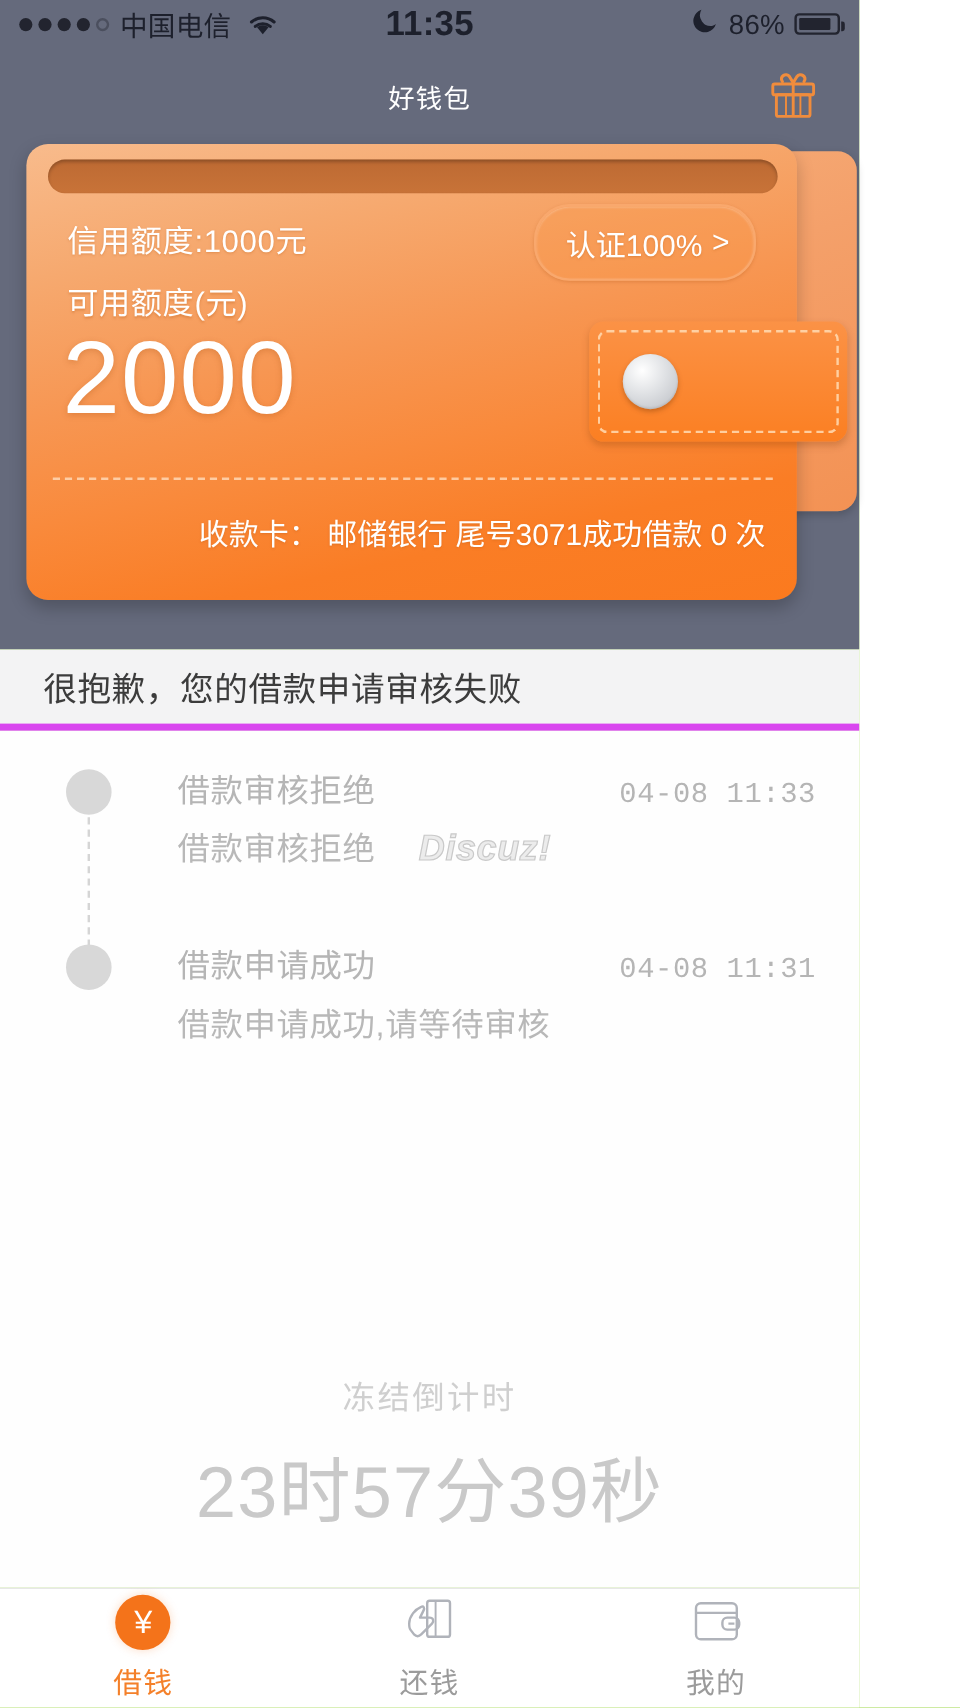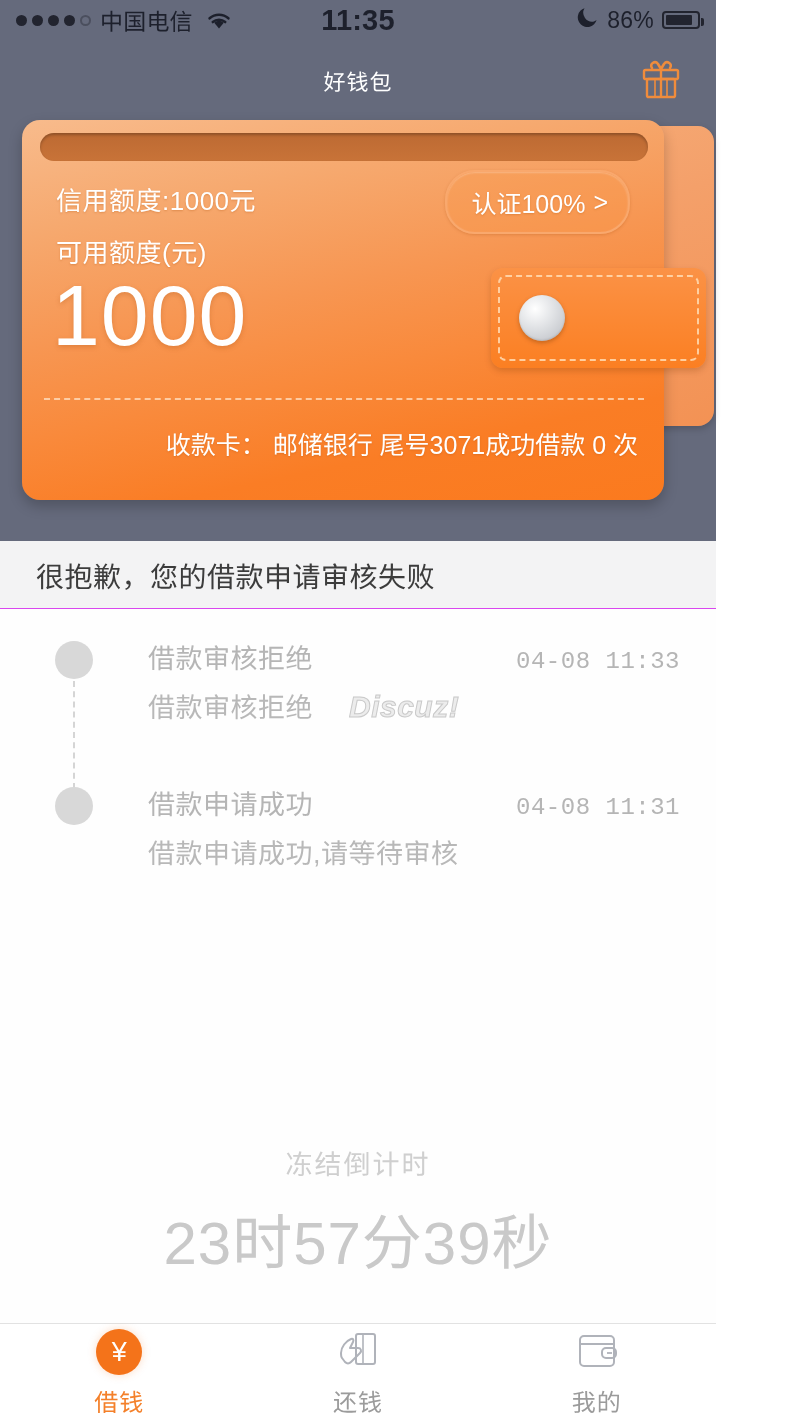--- a/index.html
+++ b/index.html
@@ -190,21 +190,21 @@
     color: #ffffff; font-size: 25px;
     text-shadow: 0 1px 2px rgba(170,80,15,.3);
   }
 
   
   .notice {
     background: #f3f3f4;
     height: 68px;
     display: flex; align-items: center;
     padding-left: 36px;
-    border-bottom: 1px solid #d946ef;
+    border-bottom: 6px solid #d946ef;
     flex: 0 0 auto;
   }
   .notice-text { font-size: 28px; color: #3c3c3c; letter-spacing: .5px; }
 
   
   .content {
     flex: 1 1 auto;
     background: #fefefe;
     position: relative;
     padding-top: 28px;
@@ -337,21 +337,21 @@
     </div>
 
     <div class="wallet-wrap">
       <div class="card-back"></div>
 
       <div class="card-main">
         <div class="card-slot"></div>
 
         <div class="credit-line">信用额度:1000元</div>
         <div class="avail-label">可用额度(元)</div>
-        <div class="avail-amount">1000</div>
+        <div class="avail-amount">2000</div>
 
         <div class="verify-pill">
           <span>认证100%</span>
           <span>&gt;</span>
         </div>
 
         <div class="card-divider"></div>
 
         <div class="card-footer">
           <span>收款卡： 邮储银行 尾号3071</span>

